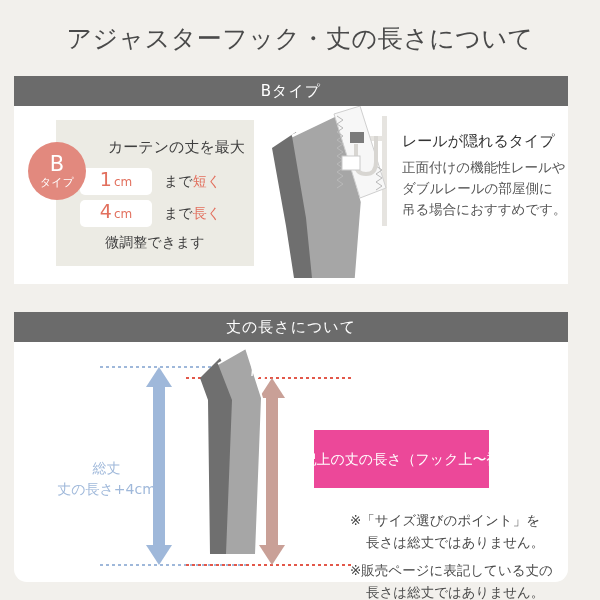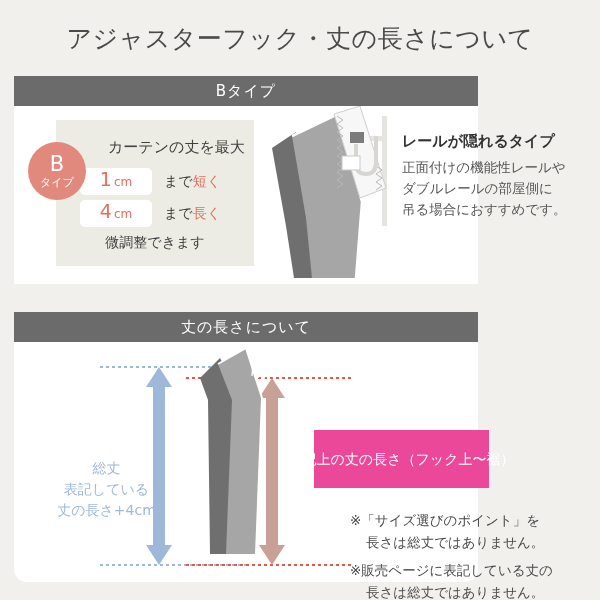--- a/index.html
+++ b/index.html
@@ -24,21 +24,21 @@
     padding-top: 22px;
     padding-bottom: 16px;
     font-weight: 400;
     white-space: nowrap;
   }
 
   
   .card {
     position: absolute;
     left: 14px;
-    width: 464px;
+    width: 554px;
     background: #ffffff;
     box-sizing: border-box;
   }
   #card-btype { top: 76px; height: 208px; }
   #card-length { top: 312px; height: 270px; border-radius: 13px; }
 
   .card-header {
     height: 30px;
     background: #6b6b6b;
     color: #ffffff;
@@ -132,21 +132,21 @@
   
   .right-text {
     position: absolute;
     left: 388px;
     top: 26px;
     width: 190px;
   }
   .right-title {
     font-size: 15px;
     color: #333333;
-    font-weight: 700;
+    font-weight: 400;
     margin-bottom: 6px;
     white-space: nowrap;
   }
   .right-body {
     font-size: 13.5px;
     color: #555555;
     line-height: 1.55;
   }
   .right-body div { white-space: nowrap; }
 
@@ -310,21 +310,20 @@
 
       <path d="M24 22 L52 6 L68 56 L62 212" fill="none" stroke="#ffffff" stroke-width="2"></path>
 
       <path d="M54 10 Q60 22 58 34" fill="none" stroke="#ffffff" stroke-width="1.4"></path>
       <path d="M60 12 Q66 24 64 36" fill="none" stroke="#ffffff" stroke-width="1.4"></path>
       <path d="M66 15 Q72 26 70 38" fill="none" stroke="#ffffff" stroke-width="1.4"></path>
     </svg>
 
     <div class="dim-label-blue">
       <div>総丈</div>
-      <div>表記している</div>
       <div>丈の長さ+4cm</div>
     </div>
 
     <div class="pink-box">
       <div>表記上の丈の長さ</div>
       <div>（フック上〜裾）</div>
     </div>
 
     <div class="notes">
       <div class="note-block">

